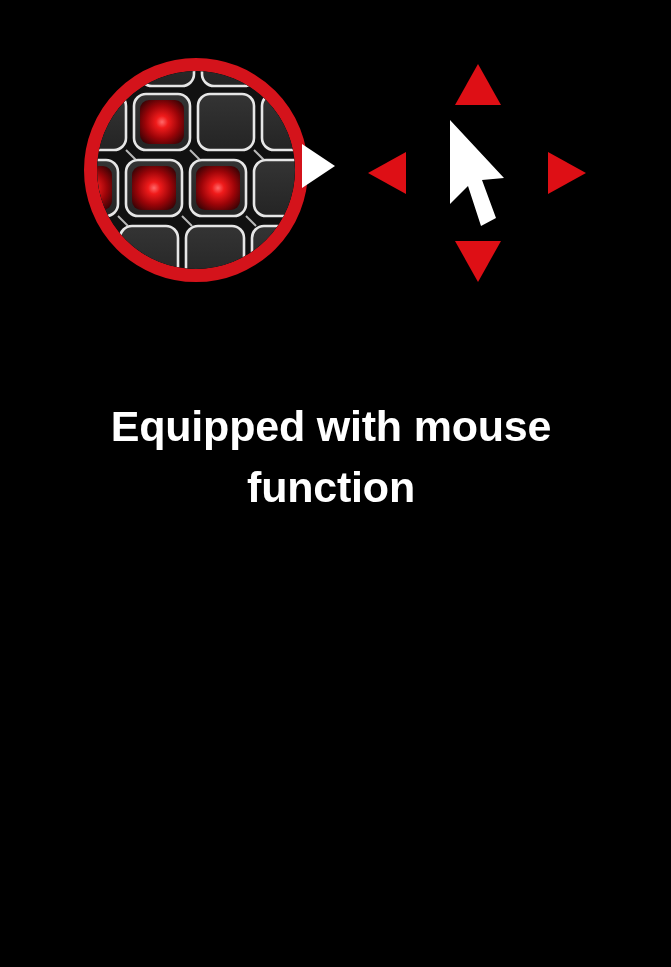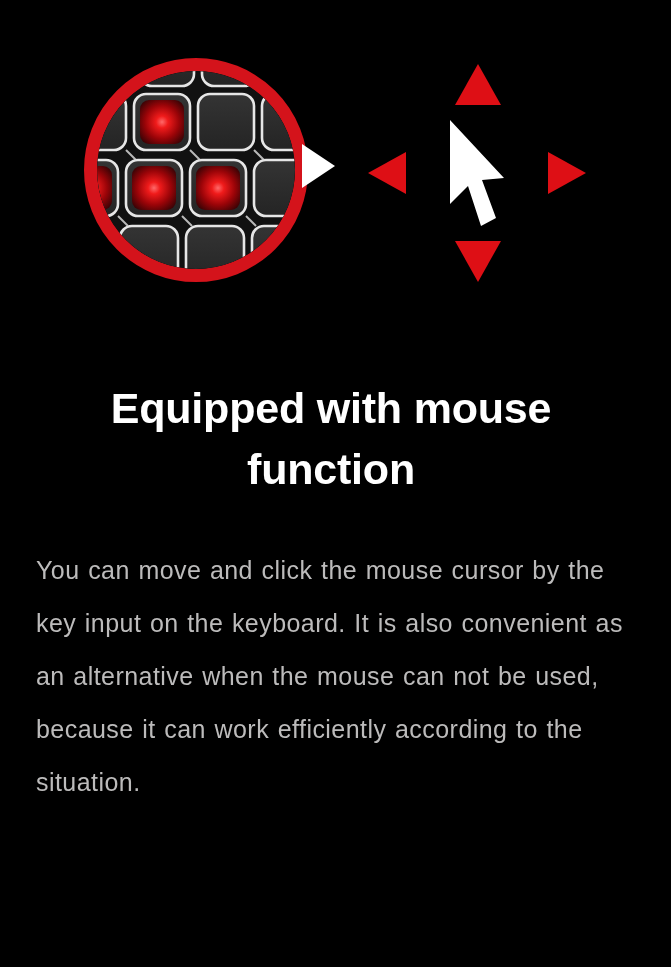--- a/index.html
+++ b/index.html
@@ -124,23 +124,23 @@
     left: 80px;
     top: 58px;
     width: 62px;
     height: 112px;
   }
 
   
   .content {
     position: absolute;
     left: 0;
-    top: 330px;
+    top: 348px;
     width: 662px;
-    padding: 0 36px;
+    padding: 0 56px;
   }
 
   .title {
     font-size: 43px;
     line-height: 61px;
     font-weight: 700;
     color: #ffffff;
     text-align: center;
     letter-spacing: -0.2px;
     margin-top: 48px;
@@ -243,16 +243,15 @@
 
       <svg class="mouse-cursor" viewBox="0 0 62 112" xmlns="http://www.w3.org/2000/svg">
         <path d="M4 2 L4 86 L22 68 L35 108 L50 100 L36 62 L58 60 Z" fill="#ffffff"></path>
       </svg>
     </div>
   </div>
 
   <div class="content">
     <h1 class="title">Equipped with mouse function</h1>
 
-    <p class="body-copy">You can move and click the mouse cursor by the key input on the keyboard. It is also convenient as an alternative when the mouse can not be used, because it can work efficiently according to the situation.</p>
   </div>
 
 </div>
 
 </body></html>

